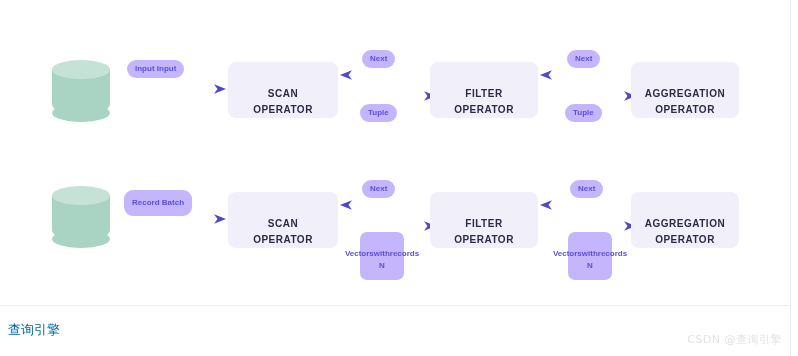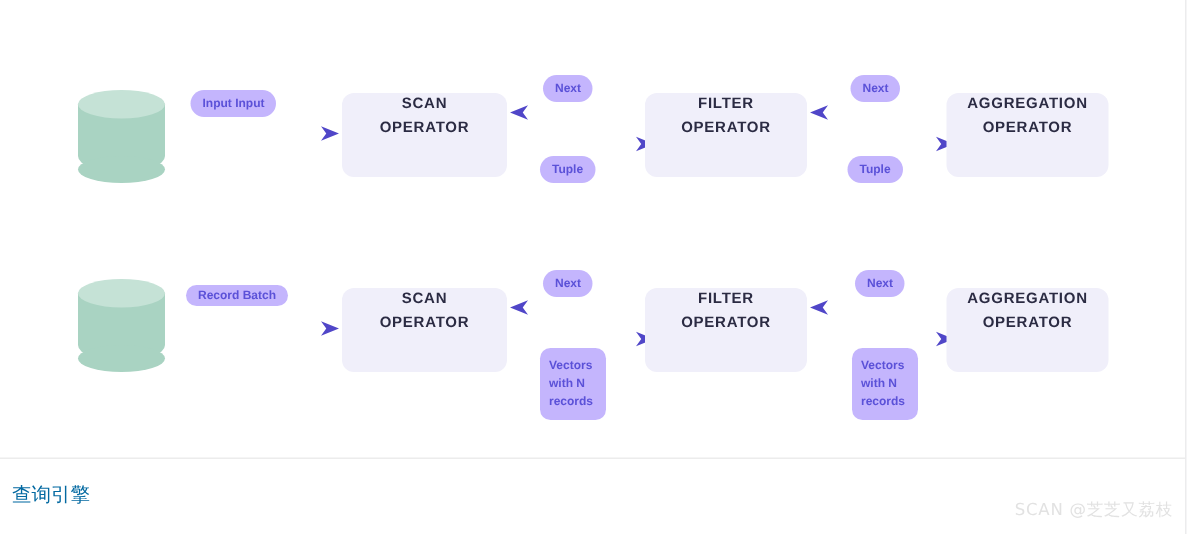--- a/index.html
+++ b/index.html
@@ -73,21 +73,21 @@
 
   
   .op-box {
     position: absolute;
     box-sizing: border-box;
     background: #f0effa;
     border-radius: 8px;
     display: flex;
     flex-direction: column;
     align-items: center;
-    justify-content: flex-start;
+    justify-content: flex-end;
     color: #2b2b43;
     font-size: 10px;
     font-weight: bold;
     letter-spacing: 0.5px;
     line-height: 16px;
     text-align: center;
   }
 
   
   .pill {
@@ -102,22 +102,22 @@
     align-items: center;
     justify-content: center;
     text-align: center;
     line-height: 12px;
     padding: 2px 8px;
     white-space: nowrap;
   }
   .pill.multi {
     border-radius: 7px;
     white-space: normal;
-    flex-direction: column;
-    padding: 3px 6px;
+    flex-direction: row;
+    padding: 16px 6px;
     align-items: flex-start;
     justify-content: center;
     text-align: center;
   }
 
   
   .arrow-svg {
     position: absolute;
     overflow: visible;
   }
@@ -234,21 +234,21 @@
     <span>AGGREGATION</span>
     <span>OPERATOR</span>
   </div>
 
   <div class="cylinder" style="left:52px; top:186px;">
     <div class="cyl-body"></div>
     <div class="cyl-bottom"></div>
     <div class="cyl-top"></div>
   </div>
 
-  <div class="pill" style="left:124px; top:190px; height:14px;">Record Batch</div>
+  <div class="pill" style="left:124px; top:190px; height:26px;">Record Batch</div>
 
   <svg class="arrow-svg" style="left:120px; top:212px;" width="110" height="14" viewBox="0 0 110 14">
     <defs>
       <linearGradient id="g-r2-src" x1="0" y1="0" x2="1" y2="0">
         <stop offset="0" stop-color="#5046c8" stop-opacity="0.07"></stop>
         <stop offset="1" stop-color="#5046c8" stop-opacity="1"></stop>
       </linearGradient>
     </defs>
     <line x1="0" y1="7" x2="94" y2="7" stroke="url(#g-r2-src)" stroke-width="1.6"></line>
     <path d="M94 2.2 L106 7 L94 11.8 L97.5 7 Z" fill="#5046c8"></path>
@@ -323,15 +323,15 @@
     <span>with N</span>
     <span>records</span>
   </div>
 
   <div class="op-box" style="left:631px; top:192px; width:108px; height:56px;">
     <span>AGGREGATION</span>
     <span>OPERATOR</span>
   </div>
 
   <div class="caption">查询引擎</div>
-  <div class="watermark">SCAN @芝芝又荔枝</div>
+  <div class="watermark">CSDN @查询引擎</div>
 
 </div>
 
 </body></html>

